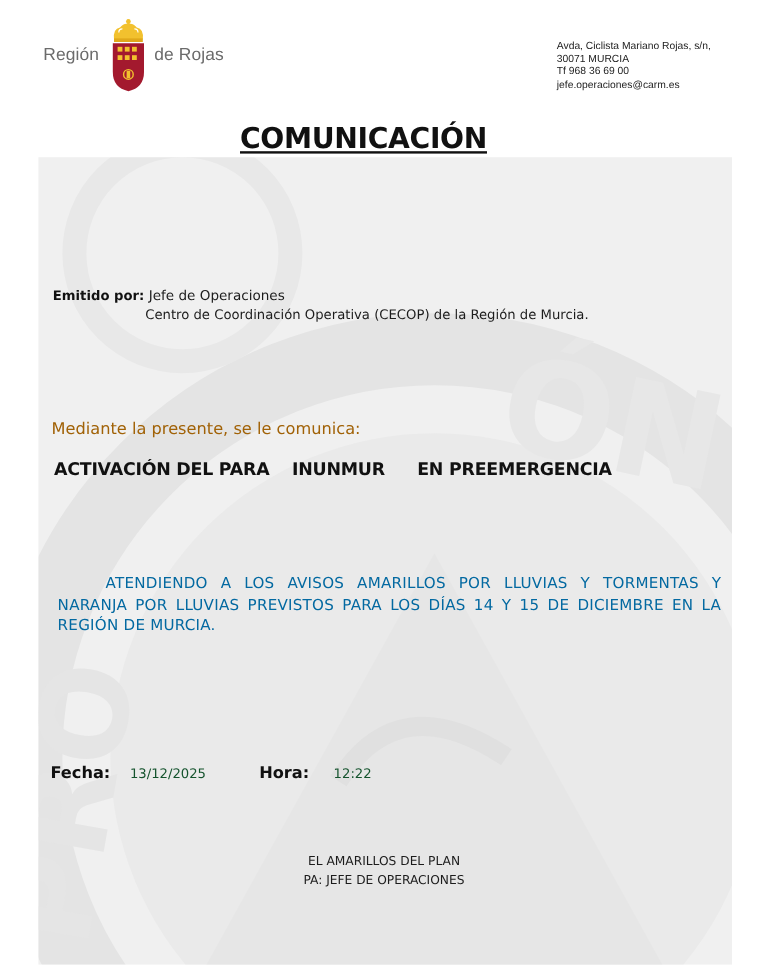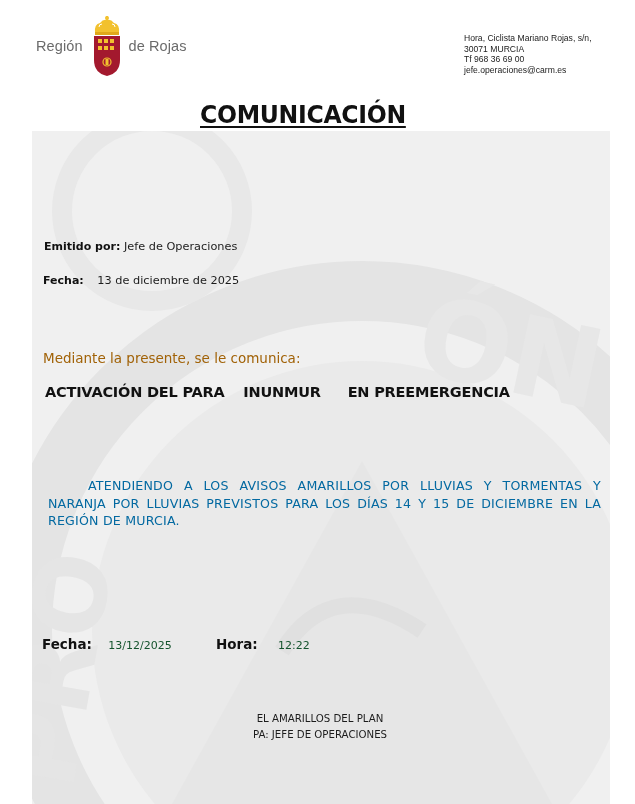--- a/index.html
+++ b/index.html
@@ -67,21 +67,21 @@
           <rect x="13" y="31" width="4" height="4"></rect>
           <rect x="19" y="31" width="4" height="4"></rect>
         <circle cx="16" cy="47" r="4" fill="none" stroke="#f2c12e" stroke-width="1.2"></circle>
         <rect x="14.5" y="44" width="3" height="6"></rect>
       </g>
     </svg>
     <span class="logo-word right">de Rojas</span>
   </div>
 
   <div class="address">
-    <div>Hora, Ciclista Mariano Rojas, s/n,</div>
+    <div>Avda, Ciclista Mariano Rojas, s/n,</div>
     <div>30071 MURCIA</div>
     <div>Tf   968 36 69 00</div>
     <div>jefe.operaciones@carm.es</div>
   </div>
 
   <div class="title">COMUNICACIÓN</div>
 </div>
 
 <div class="paper">
   <svg class="watermark" viewBox="0 0 578 673">
@@ -94,25 +94,22 @@
     <text x="40" y="660" font-family="DejaVu Sans, sans-serif" font-size="100" font-weight="bold" fill="#e5e5e5" transform="rotate(-80 40 660)">PRO</text>
   </svg>
 </div>
 
 <div class="content">
 
   <div class="row emit">
     <span class="lbl">Emitido por:</span>
     <span class="val">Jefe de Operaciones</span>
   </div>
+  <div class="row emit2 val">Centro de Coordinación Operativa (CECOP) de la Región de Murcia.</div>
 
-  <div class="row fecha1">
-    <span class="lbl">Fecha:</span>
-    <span class="val" style="margin-left:10px">13 de diciembre de 2025</span>
-  </div>
 
   <div class="row mediante">Mediante la presente, se le comunica:</div>
 
   <div class="row activ">
     <span>ACTIVACIÓN DEL PARA</span>
     <span style="margin-left:14px">INUNMUR</span>
     <span style="margin-left:22px">EN PREEMERGENCIA</span>
   </div>
 
   <div class="body-text">ATENDIENDO A LOS AVISOS AMARILLOS POR LLUVIAS Y TORMENTAS Y NARANJA POR LLUVIAS PREVISTOS PARA LOS DÍAS 14 Y 15 DE DICIEMBRE EN LA REGIÓN DE MURCIA.</div>

